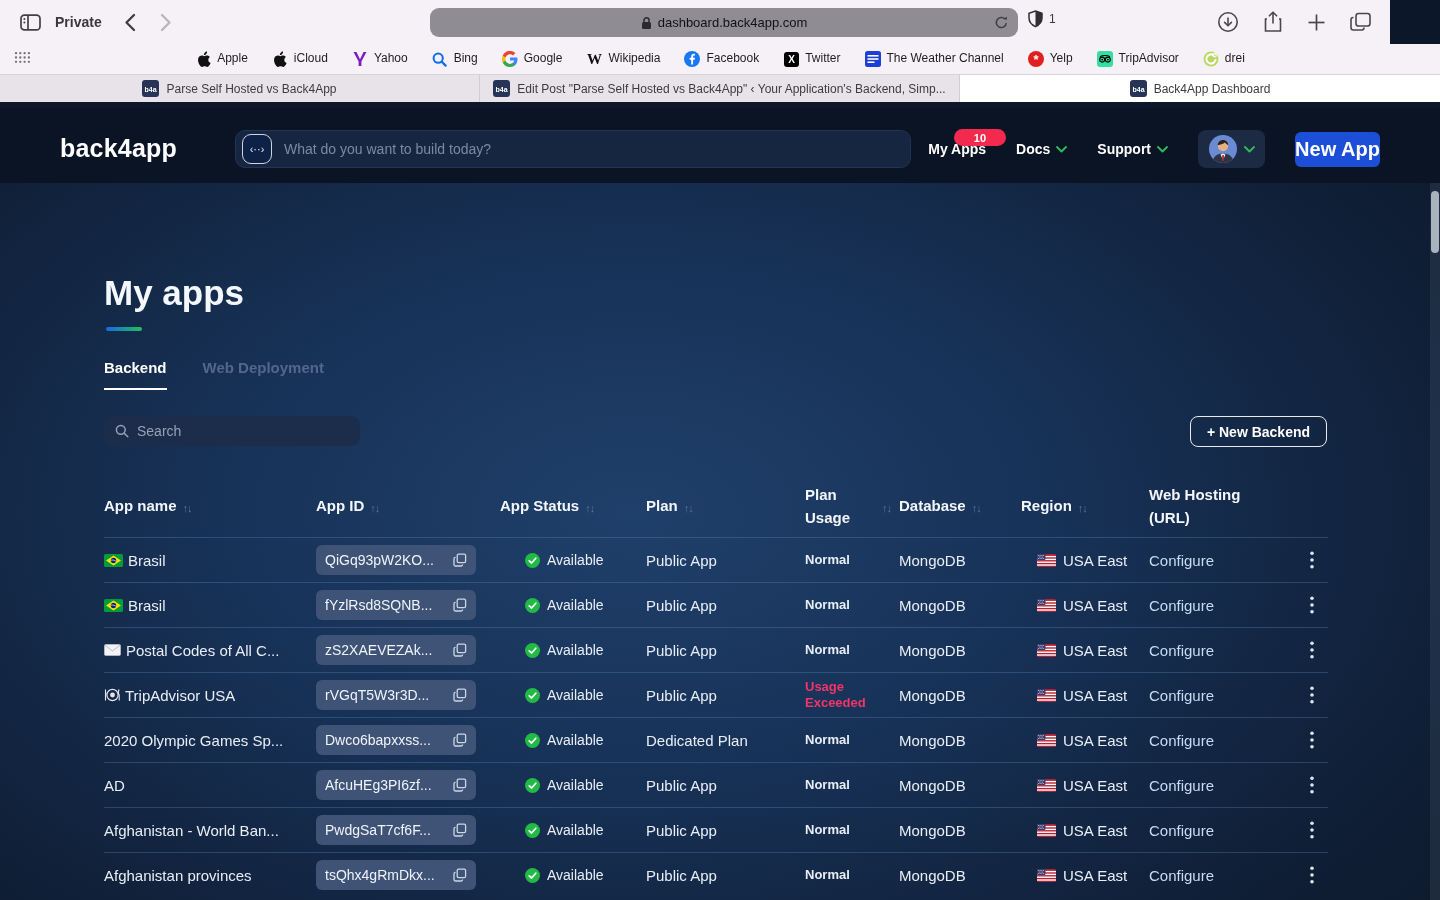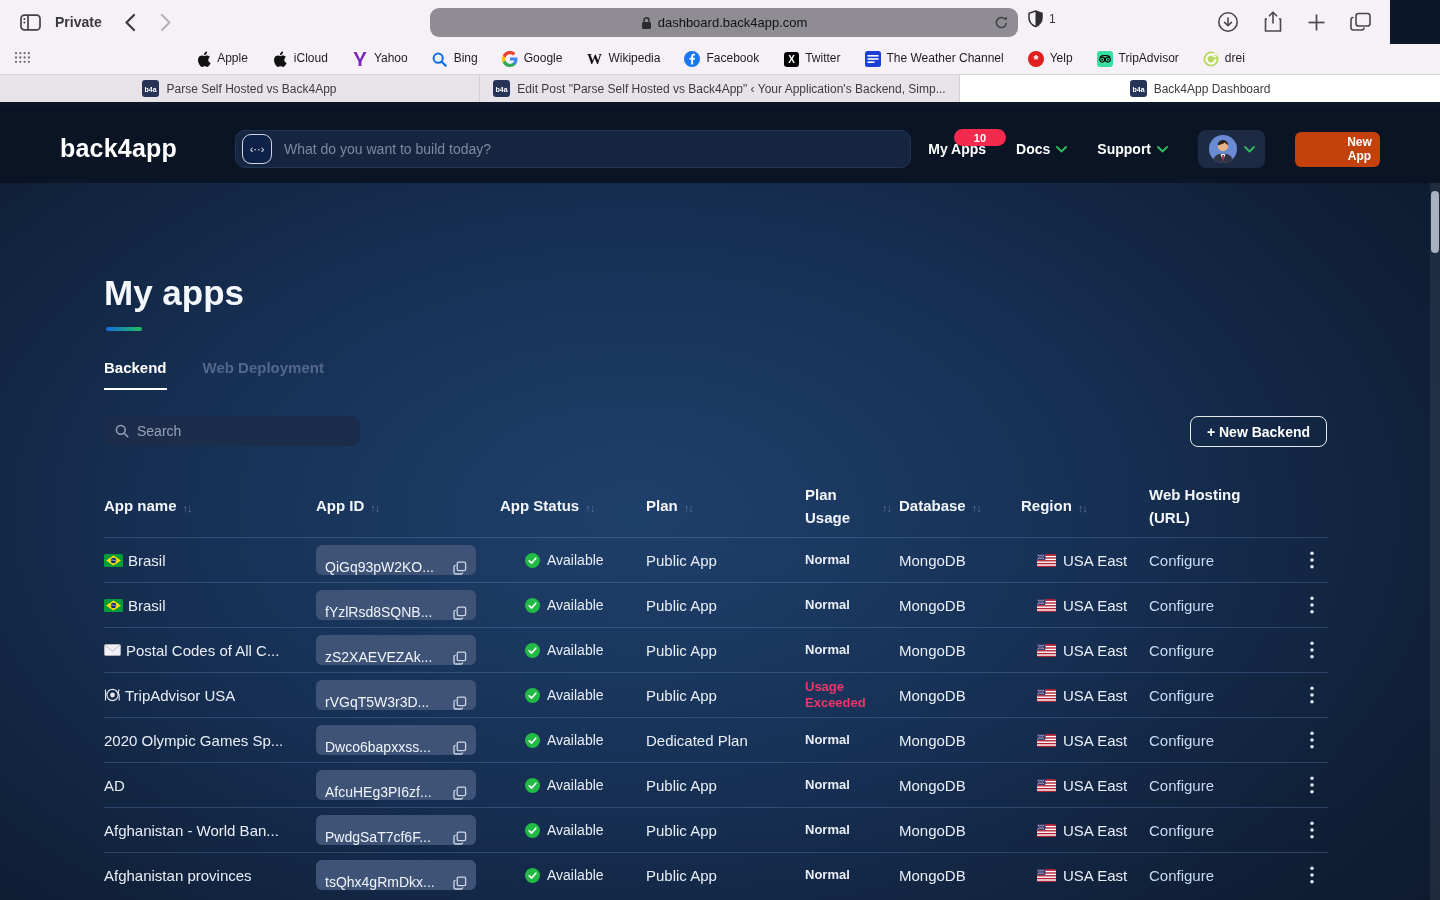--- a/index.html
+++ b/index.html
@@ -36,21 +36,21 @@
   .appheader { position:absolute; top:101px; left:0; width:1440px; height:82px; background:#0a1425;margin-top:7px; }
   .logo { position:absolute; left:60px; top:26px; font-size:25px; font-weight:700; color:#ffffff; letter-spacing:.2px; }
   .hsearch { position:absolute; left:235px; top:123px; width:676px; height:38px; background:#162540; border:1px solid #223353; border-radius:10px; display:flex; align-items:center; gap:12px; padding:0 6px; top:22px; }
   .code-badge { width:30px; height:30px; border-radius:9px; border:1.5px solid #cdd5e4; background:#0e2147; display:flex; align-items:center; justify-content:center; color:#e9eef7; font-size:11px; letter-spacing:0; }
   .hsearch input { background:transparent; border:none; outline:none; color:#e7ecf5; font-size:14px; width:560px; font-family:inherit; }
   .hsearch input::placeholder { color:#7e89a1; }
   .hnav { position:absolute; right:60px; top:0; height:82px; display:flex; align-items:center; gap:30px; }
   .hnav-item { display:flex; align-items:center; gap:6px; color:#fff; font-size:14px; font-weight:600; position:relative; }
   .badge { position:absolute; top:-12px; right:-20px; min-width:24px; height:17px; background:#f32a4e; border-radius:9px; color:#fff; font-size:11px; font-weight:700; display:flex; align-items:center; justify-content:center; padding:0 20px; }
   .avatar-btn { width:67px; height:38px; background:#1c2a44; border-radius:8px; display:flex; align-items:center; justify-content:center; gap:7px; }
-  .newapp { width:85px; height:35px; background:#c2410c; border:none; border-radius:6px; color:#fff; font-size:12px; font-weight:600; font-family:inherit;padding-left:44px; }
+  .newapp { width:85px; height:35px; background:#1d4ed8; border:none; border-radius:6px; color:#fff; font-size:20px; font-weight:600; font-family:inherit; }
 
   
   .main { position:absolute; top:183px; left:0; width:1440px; height:717px;
     background:radial-gradient(1150px 700px at 44% 46%, #1f406b 0%, #173156 38%, #102038 72%, #0c1729 100%); }
   .scroll-track { position:absolute; right:0; top:0; width:10px; height:717px; background:rgba(255,255,255,0.07); }
   .scroll-thumb { position:absolute; right:1px; top:8px; width:8px; height:62px; background:#a9b2bf; border-radius:4px; }
 
   .page-title { position:absolute; left:104px; top:90px; font-size:35px; font-weight:700; color:#f4f7fb; }
   .title-underline { position:absolute; left:106px; top:144px; width:36px; height:4px; border-radius:2px; background:linear-gradient(90deg,#1769e0,#1fc15c); }
   .seg-tabs { position:absolute; left:104px; top:176px; display:flex; gap:36px; }
@@ -67,21 +67,21 @@
   .thead, .trow { display:grid; grid-template-columns:212px 184px 146px 159px 94px 122px 128px 161px 18px; align-items:center; }
   .thead { height:62px; }
   .th { display:flex; align-items:center; gap:6px; font-size:15px; font-weight:700; color:#f3f6fa; padding-right:8px; }
   .th .lbl { line-height:1.55; max-width:96px; }
   .sort { font-size:11px; color:#5e7296; letter-spacing:-1px; white-space:nowrap; }
   .trow { height:45px; border-top:1px solid rgba(96,140,196,0.32); }
   .td { font-size:15px; color:#e9eef6; white-space:nowrap; overflow:hidden; display:flex; align-items:center; }
   .td.name { gap:5px; }
   .td.name .nm { overflow:hidden; text-overflow:ellipsis; }
   .ricon { display:flex; align-items:center; }
-  .idpill { width:160px; height:30px; background:#3e5376; border-radius:6px; display:flex; align-items:flex-end; justify-content:space-between; padding:0 9px; }
+  .idpill { width:160px; height:30px; background:#3e5376; border-radius:6px; display:flex; align-items:center; justify-content:space-between; padding:0 9px; }
   .idtxt { font-size:14px; color:#f0f4fa; }
   .td.status { gap:7px; font-size:14px;padding-left:25px; }
   .usage { font-size:13px; font-weight:600; white-space:normal; line-height:1.25; padding-right:18px; }
   .usage.bad { color:#f03569; }
   .region { gap:7px;margin-left:16px; }
   .cfg { color:#c7dcf2; }
 </style>
 </head>
 <body>
 

